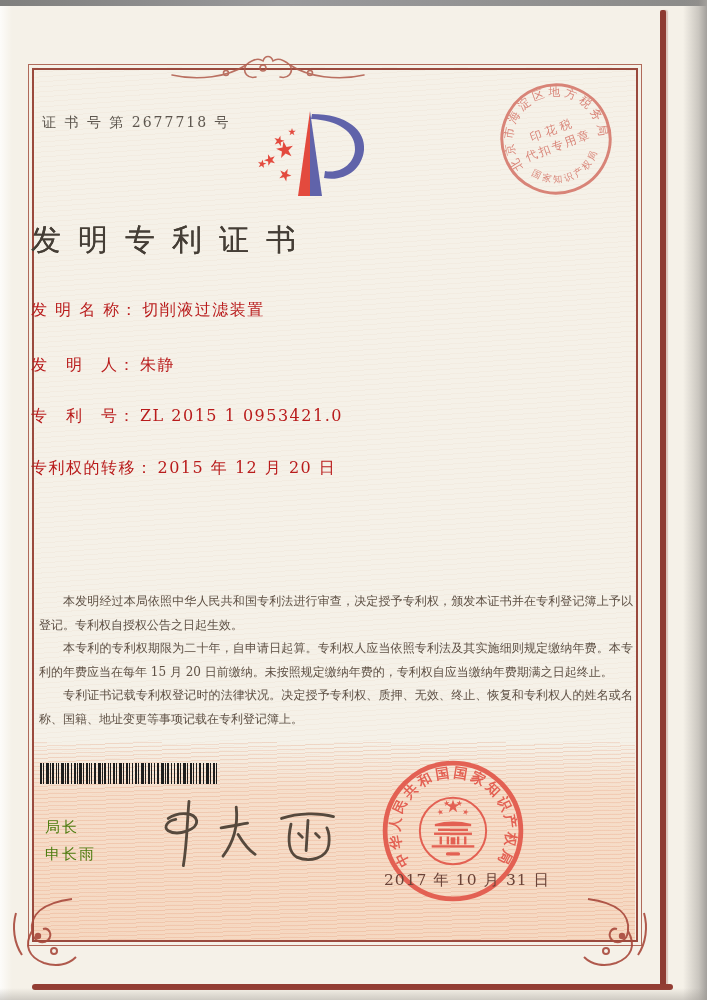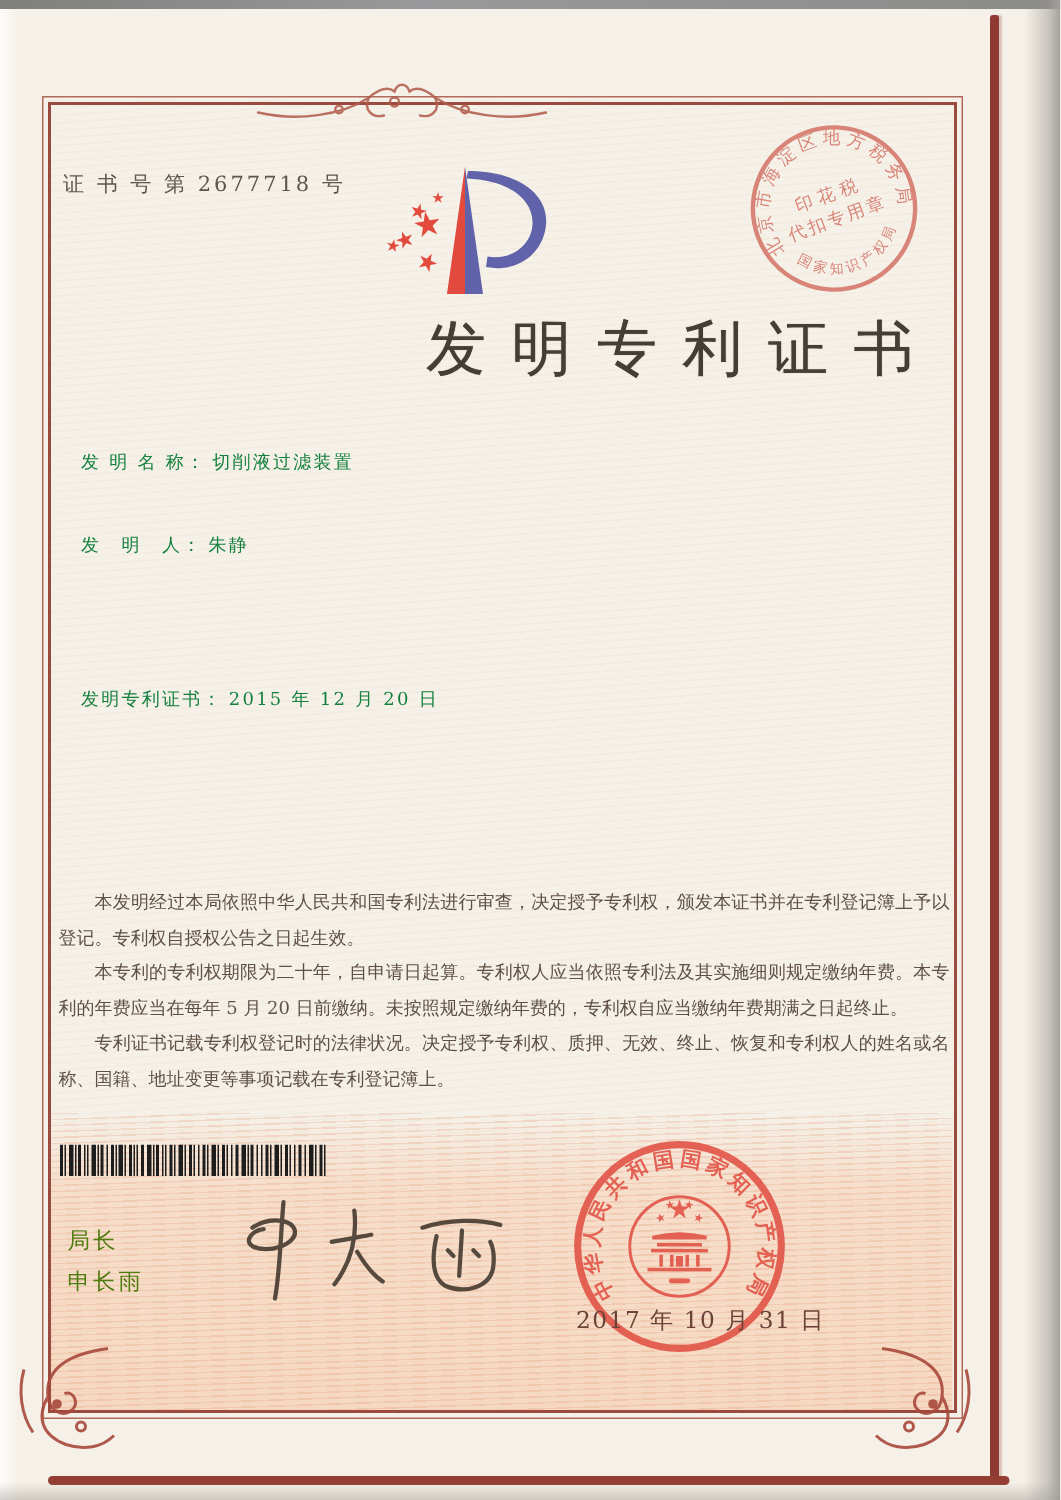--- a/index.html
+++ b/index.html
@@ -27,24 +27,24 @@
   .frame::before { content:""; position:absolute; inset:3px; border:2px solid #9a4a3e; }
   .texture { position:absolute; left:31px; top:67px; width:606px; height:874px;
              background:repeating-linear-gradient(176deg, rgba(205,150,110,.06) 0 1px, rgba(0,0,0,0) 1px 5px); }
   .guilloche { position:absolute; left:33px; top:742px; width:602px; height:198px;
              background:
                repeating-linear-gradient(178deg, rgba(223,128,88,.20) 0 1px, rgba(255,255,255,0) 1px 4px),
                linear-gradient(180deg, rgba(247,203,172,0), rgba(247,200,168,.45) 25%, rgba(246,196,162,.55));
   }
   
   .cert-no { position:absolute; left:42px; top:114px; font-size:14px; color:#5d564e; letter-spacing:2px; }
-  .title   { position:absolute; left:14px; top:205px; width:612px; text-align:right;
-             font-size:40px; color:#453e36; letter-spacing:17px; text-indent:17px;
+  .title   { position:absolute; left:14px; top:220px; width:612px; text-align:left;
+             font-size:30px; color:#453e36; letter-spacing:17px; text-indent:17px;
              text-shadow:0 0 .5px #453e36; }
-  .field   { position:absolute; left:54px; font-size:12px; color:#15803d; letter-spacing:1.5px; white-space:nowrap; }
+  .field   { position:absolute; left:31px; font-size:16px; color:#b91c1c; letter-spacing:1.5px; white-space:nowrap; }
   .f0{top:300px} .f1{top:355px} .f2{top:406px} .f3{top:458px} .f4{top:509px} .f5{top:563px}
   .field .val { margin-left:4px; }
   .body-text { position:absolute; left:39px; top:590px; width:594px;
                font-size:12px; line-height:23.5px; text-align:justify; color:#5e5044; }
   .body-text p { margin:0; text-indent:2em; }
   .barcode { position:absolute; left:40px; top:763px; }
   .director { position:absolute; left:45px; top:814px; font-size:15px; color:#4d7c0f;
               line-height:27px; letter-spacing:2px; }
   .signature { position:absolute; left:136px; top:792px; }
   .office-seal { position:absolute; left:378px; top:756px; opacity:.92; }
@@ -141,27 +141,30 @@
   </svg>
 
   <div class="title">发明专利证书</div>
 
   <div class="field f0">
     <span>发 明 名 称：</span><span class="val">切削液过滤装置</span>
   </div>
   <div class="field f1">
     <span>发　明　人：</span><span class="val">朱静</span>
   </div>
+  <div class="field f2">
+    <span>专　利　号：</span><span class="val">ZL 2015 1 0953421.0</span>
+  </div>
   <div class="field f3">
-    <span>发明专利证书：</span><span class="val">2015 年 12 月 20 日</span>
+    <span>专利权的转移：</span><span class="val">2015 年 12 月 20 日</span>
   </div>
 
   <div class="body-text">
     <p>本发明经过本局依照中华人民共和国专利法进行审查，决定授予专利权，颁发本证书并在专利登记簿上予以登记。专利权自授权公告之日起生效。</p>
-    <p>本专利的专利权期限为二十年，自申请日起算。专利权人应当依照专利法及其实施细则规定缴纳年费。本专利的年费应当在每年 5 月 20 日前缴纳。未按照规定缴纳年费的，专利权自应当缴纳年费期满之日起终止。</p>
+    <p>本专利的专利权期限为二十年，自申请日起算。专利权人应当依照专利法及其实施细则规定缴纳年费。本专利的年费应当在每年 15 月 20 日前缴纳。未按照规定缴纳年费的，专利权自应当缴纳年费期满之日起终止。</p>
     <p>专利证书记载专利权登记时的法律状况。决定授予专利权、质押、无效、终止、恢复和专利权人的姓名或名称、国籍、地址变更等事项记载在专利登记簿上。</p>
   </div>
 
   <svg class="barcode" width="178" height="21" viewBox="0 0 178 21">
     <g fill="#1d1d1d">
       <rect x="0" width="2" height="21"></rect>
         <rect x="3" width="1" height="21"></rect>
         <rect x="6" width="3" height="21"></rect>
       <rect x="10" width="1" height="21"></rect>
         <rect x="12" width="2" height="21"></rect>

